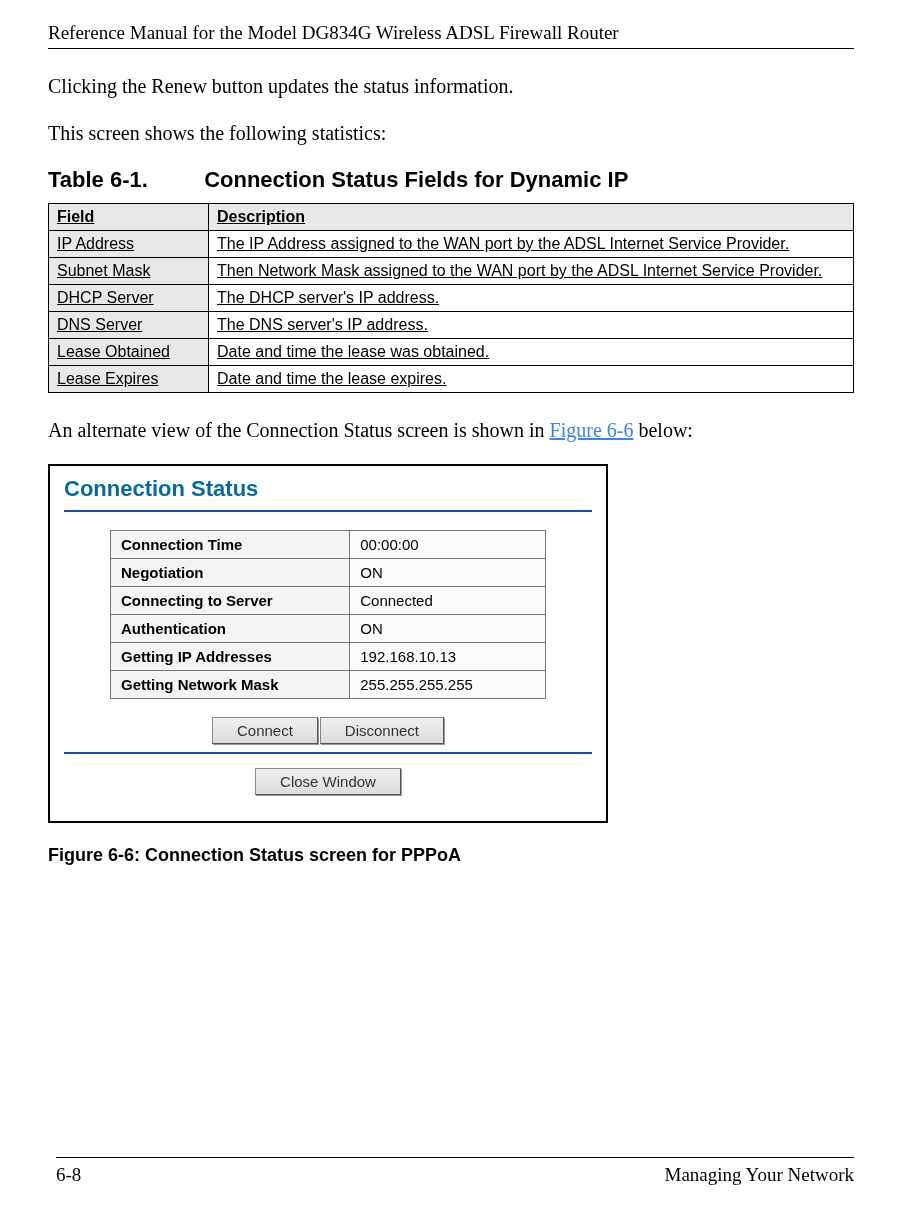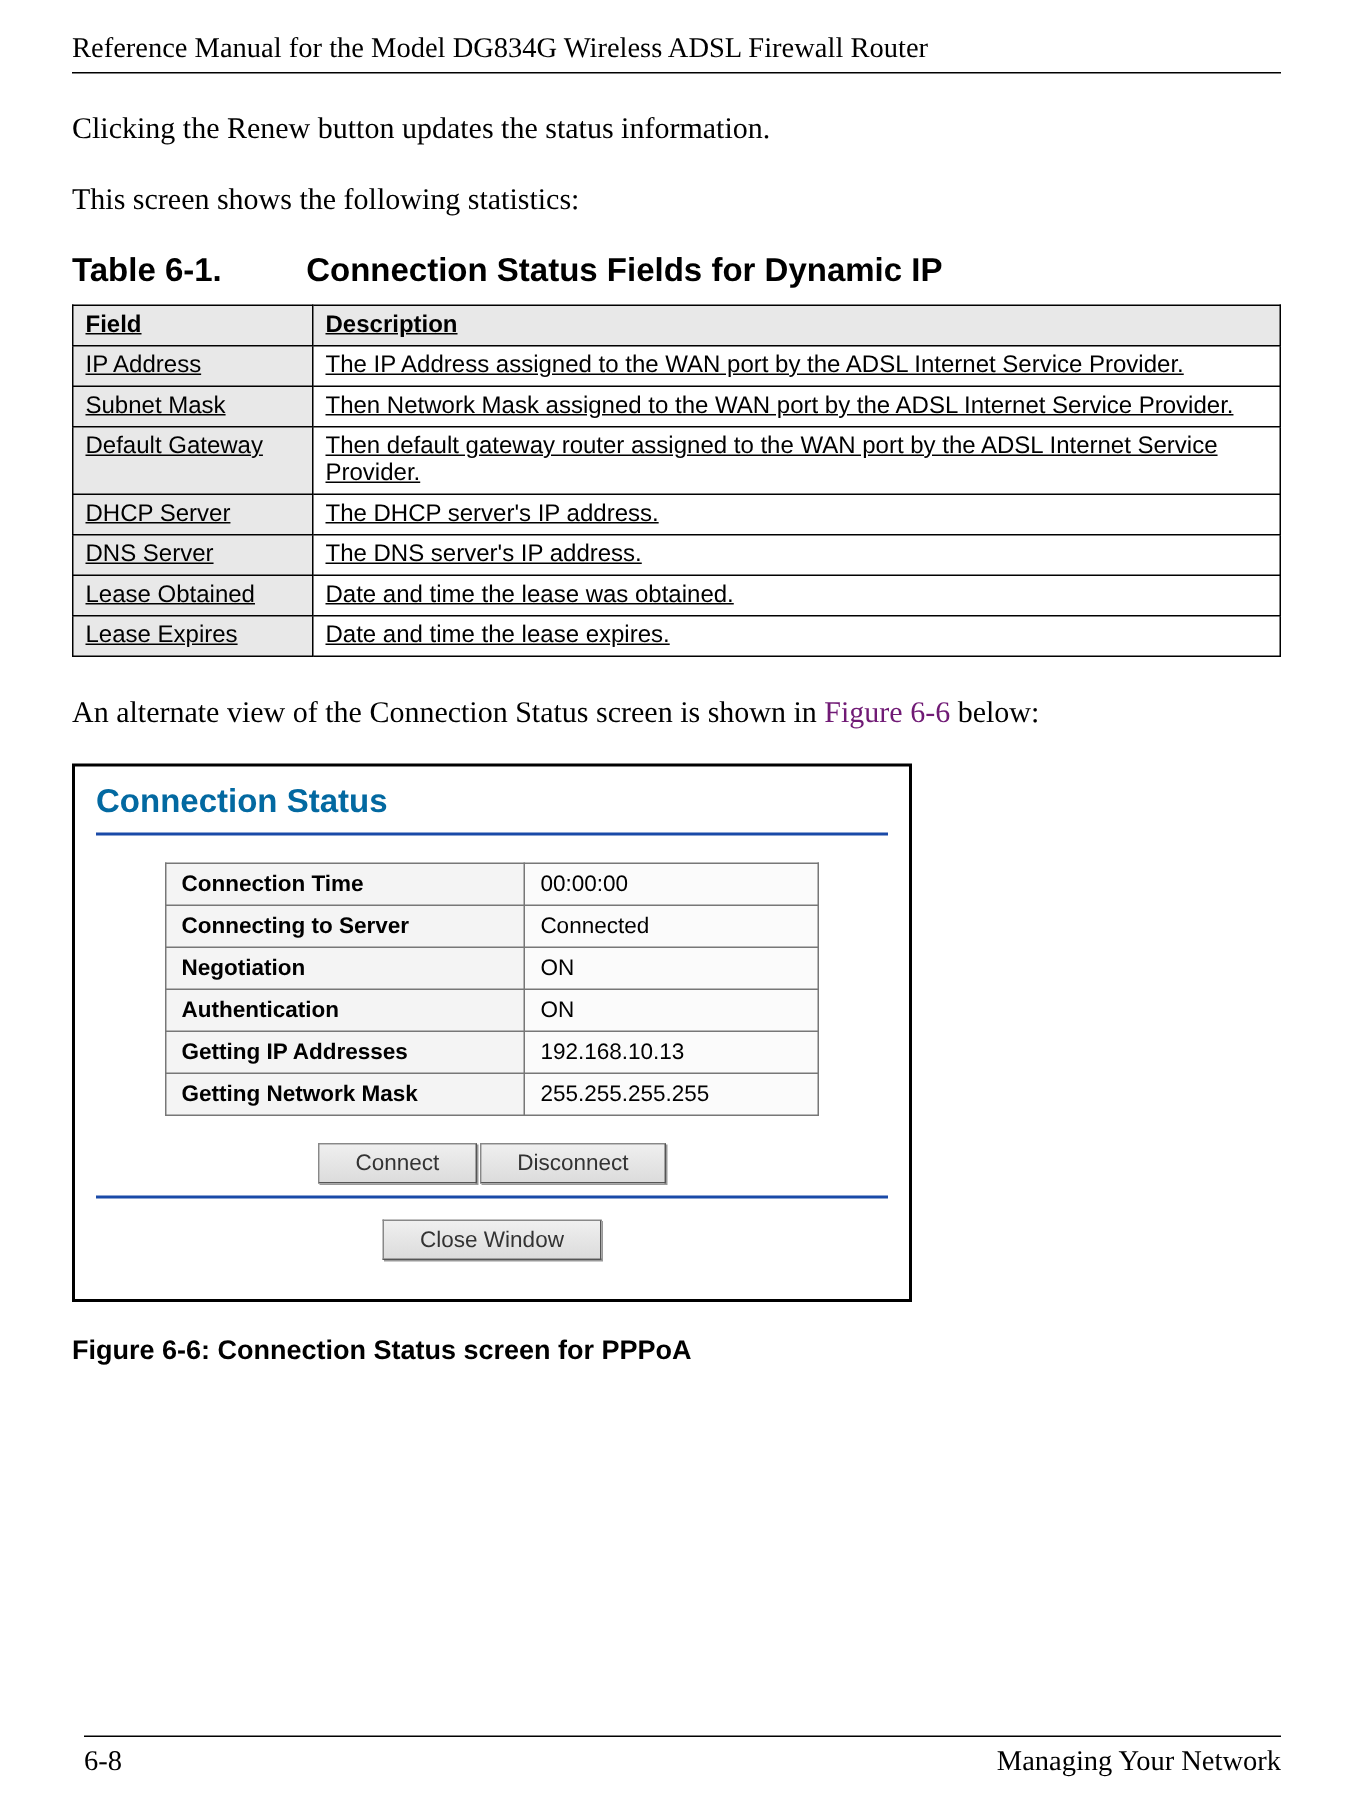--- a/index.html
+++ b/index.html
@@ -45,21 +45,21 @@
       text-align: left;
       vertical-align: top;
       padding: 4px 8px;
       text-decoration: underline;
     }
     table.data-table th {
       background: #e8e8e8;
       font-weight: bold;
     }
     table.data-table td:first-child { background:#e8e8e8; width:160px; }
-    .figure-ref { color:#701a75; }
+    .figure-ref { color:#3b82f6;text-decoration:underline; }
     .figure-box {
       border: 2px solid #000;
       width: 560px;
       margin-top: 12px;
       margin-bottom: 22px;
       padding: 10px 14px 18px 14px;
       background:#fff;
     }
     .cs-title {
       font-family: Arial, Helvetica, sans-serif;
@@ -153,24 +153,20 @@
   <tbody>
     <tr>
         <td>IP Address</td>
         <td>The IP Address assigned to the WAN port by the ADSL Internet Service Provider.</td>
       </tr>
     <tr>
         <td>Subnet Mask</td>
         <td>Then Network Mask assigned to the WAN port by the ADSL Internet Service Provider.</td>
       </tr>
     <tr>
-        <td>Default Gateway</td>
-        <td>Then default gateway router assigned to the WAN port by the ADSL Internet Service Provider.</td>
-      </tr>
-    <tr>
         <td>DHCP Server</td>
         <td>The DHCP server's IP address.</td>
       </tr>
     <tr>
         <td>DNS Server</td>
         <td>The DNS server's IP address.</td>
       </tr>
     <tr>
         <td>Lease Obtained</td>
         <td>Date and time the lease was obtained.</td>
@@ -189,26 +185,26 @@
 <div class="figure-box">
   <div class="cs-title">Connection Status</div>
   <hr class="cs-rule">
   <table class="cs-table">
     <tbody>
         <tr>
           <td>Connection Time</td>
           <td>00:00:00</td>
         </tr>
     <tr>
+          <td>Negotiation</td>
+          <td>ON</td>
+        </tr>
+    <tr>
           <td>Connecting to Server</td>
           <td>Connected</td>
-        </tr>
-    <tr>
-          <td>Negotiation</td>
-          <td>ON</td>
         </tr>
     <tr>
           <td>Authentication</td>
           <td>ON</td>
         </tr>
     <tr>
           <td>Getting IP Addresses</td>
           <td>192.168.10.13</td>
         </tr>
     <tr>

